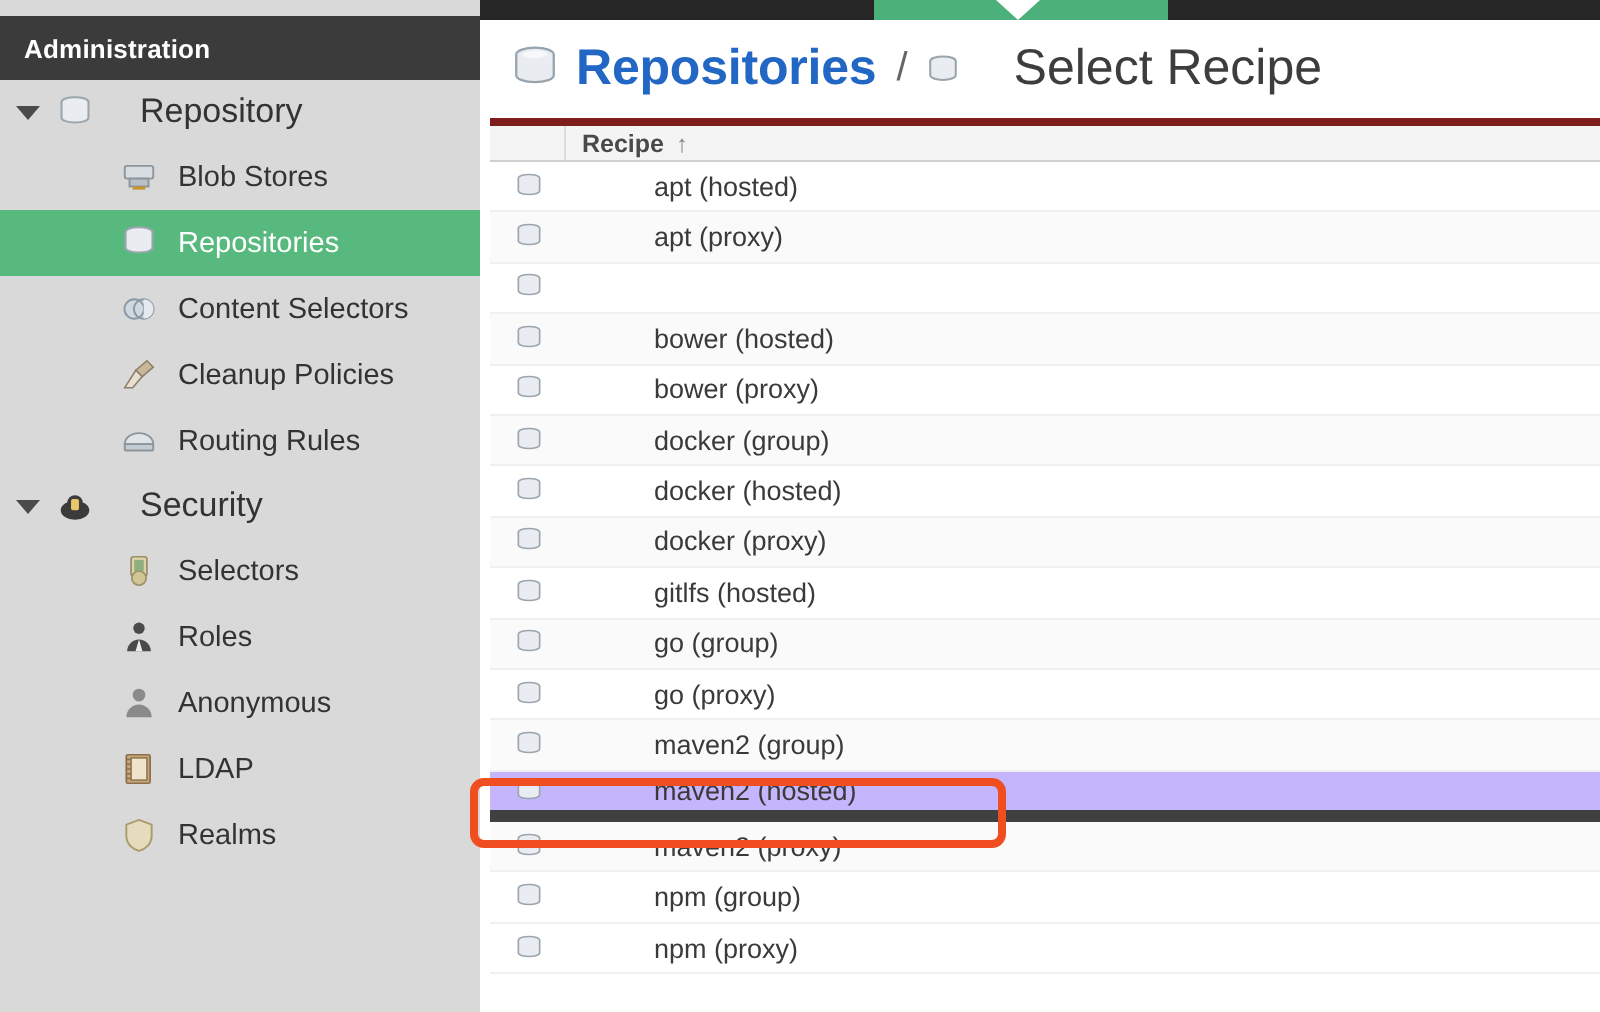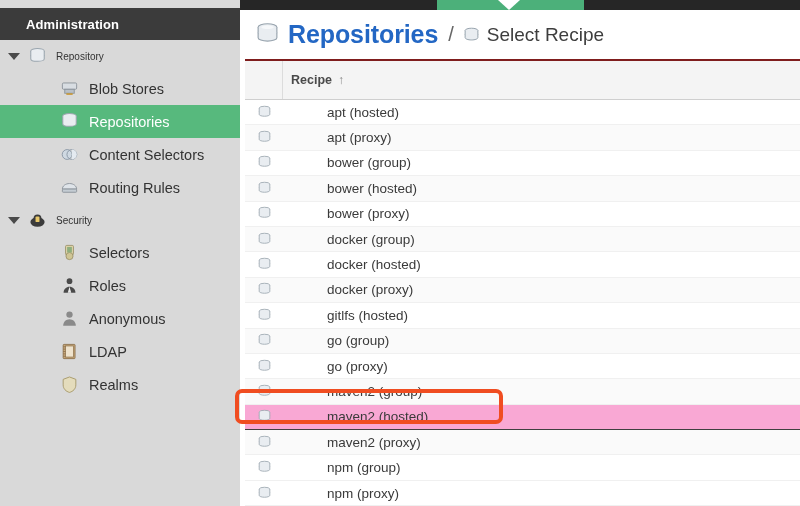--- a/index.html
+++ b/index.html
@@ -15,57 +15,57 @@
   .topstrip{position:absolute;left:0;top:0;width:800px;height:10px;background:#262626;}
   .topstrip-tab{position:absolute;left:437px;top:0;width:147px;height:10px;background:#4cb07a;}
   .topstrip-caret{position:absolute;left:498px;top:0;width:0;height:0;
      border-left:11px solid transparent;border-right:11px solid transparent;
      border-top:10px solid #ffffff;}
 
   
   .sidebar{position:absolute;left:0;top:0;width:240px;height:506px;background:#d9d9d9;}
   .sidebar-title{position:absolute;left:0;top:8px;width:240px;height:32px;
      background:#3b3b3b;color:#ffffff;font-size:13px;font-weight:bold;
-     display:flex;align-items:center;padding-left:26px;box-sizing:border-box;
+     display:flex;align-items:center;padding-left:12px;box-sizing:border-box;
      letter-spacing:.1px;}
   .nav{position:absolute;left:0;top:40px;width:240px;}
 
   .nav-group{display:flex;align-items:center;height:32px;padding-left:8px;box-sizing:border-box;}
   .nav-group .caret{width:0;height:0;border-left:6px solid transparent;border-right:6px solid transparent;
      border-top:7px solid #4a4a4a;margin-right:8px;}
   .nav-group .gico{width:19px;height:19px;margin-right:9px;flex:none;display:block;}
-  .nav-group .glabel{font-size:10px;color:#333;}
+  .nav-group .glabel{font-size:17px;color:#333;margin-left:14px;}
 
   .nav-item{display:flex;align-items:center;height:33px;padding-left:60px;box-sizing:border-box;
      color:#333;font-size:14.5px;}
   .nav-item .iico{width:19px;height:19px;margin-right:10px;flex:none;display:block;}
   .nav-item.active{background:#57b97d;color:#ffffff;}
 
   
   .content{position:absolute;left:245px;top:10px;width:555px;height:496px;background:#ffffff;}
 
   .crumbbar{position:relative;height:49px;background:#ffffff;display:flex;align-items:center;padding-left:10px;box-sizing:border-box;}
   .crumb-icon{width:25px;height:25px;flex:none;display:block;margin-right:8px;}
   .crumb-main{font-size:25px;font-weight:bold;color:#2367c4;letter-spacing:-.1px;}
   .crumb-sep{font-size:20px;color:#666;margin:0 9px 0 10px;}
   .crumb-icon2{width:17px;height:17px;flex:none;display:block;margin-right:7px;position:relative;top:1px;}
-  .crumb-sub{font-size:19px;color:#3d3d3d;}
-
-  .tablehead{display:flex;height:41px;background:#f4f4f4;
-     border-top:2px solid #7f1d1d;border-bottom:1px solid #cfcfcf;box-sizing:border-box;}
+  .crumb-sub{font-size:25px;color:#3d3d3d;margin-left:20px;}
+
+  .tablehead{display:flex;height:22px;background:#f4f4f4;
+     border-top:4px solid #7f1d1d;border-bottom:1px solid #cfcfcf;box-sizing:border-box;}
   .th-icon{width:38px;border-right:1px solid #dcdcdc;box-sizing:border-box;}
   .th-recipe{flex:1;display:flex;align-items:center;padding-left:8px;
      font-size:12.5px;font-weight:bold;color:#4a4a4a;}
   .sortarrow{margin-left:6px;font-size:12px;color:#8a8a8a;}
 
   .rows{position:relative;}
   .row{display:flex;align-items:center;height:25.4px;background:#ffffff;
        border-bottom:1px solid #f0f0f0;box-sizing:border-box;gap:36px;}
   .row.alt{background:#fafafa;}
-  .row.selected{background:#f9a8d4;border-bottom:1px solid #404040;}
+  .row.selected{background:#c4b5fd;border-bottom:6px solid #404040;}
   .row .cell-icon{width:38px;display:flex;align-items:center;justify-content:center;flex:none;}
   .row .dbico{width:15px;height:15px;display:block;}
   .row .cell-name{flex:1;padding-left:8px;font-size:13.5px;color:#3a3a3a;}
 
   
   .annot{position:absolute;left:235px;top:389px;width:268px;height:35px;
      border:4px solid #f04d21;border-radius:7px;box-sizing:border-box;pointer-events:none;}
 </style>
 </head>
 <body>
@@ -105,20 +105,27 @@
           </svg>
           <span>Repositories</span>
         </div>
         <div class="nav-item">
           <svg xmlns="http://www.w3.org/2000/svg" viewBox="0 0 24 24" class="iico">
             <circle cx="9" cy="12" r="6.2" fill="#cfd9e2" stroke="#8b98a5" stroke-width="1.2"></circle>
             <circle cx="15" cy="12" r="6.2" fill="none" stroke="#8b98a5" stroke-width="1.2"></circle>
             <path d="M15 5.8a6.2 6.2 0 010 12.4z" fill="#e4eaf0"></path>
           </svg>
           <span>Content Selectors</span>
+        </div>
+        <div class="nav-item">
+          <svg xmlns="http://www.w3.org/2000/svg" viewBox="0 0 24 24" class="iico">
+            <path d="M17 3l4 4-7 6-4-4z" fill="#c9b79a" stroke="#8d7f69" stroke-width="1"></path>
+            <path d="M10 9l4 4-6 7H3z" fill="#e8e0d2" stroke="#8d7f69" stroke-width="1"></path>
+          </svg>
+          <span>Cleanup Policies</span>
         </div>
         <div class="nav-item">
           <svg xmlns="http://www.w3.org/2000/svg" viewBox="0 0 24 24" class="iico">
             <path d="M3 14c0-4 4-7 9-7s9 3 9 7z" fill="#dfe4e9" stroke="#8d959c" stroke-width="1.2"></path>
             <rect x="3" y="14" width="18" height="4" rx="1" fill="#c4ccd3" stroke="#8d959c" stroke-width="1.2"></rect>
           </svg>
           <span>Routing Rules</span>
         </div>
         <div class="nav-group">
           <span class="caret"></span>
@@ -218,21 +225,20 @@
           <span class="cell-name">apt (proxy)</span>
         </div>
         <div class="row">
           <span class="cell-icon">
             <svg xmlns="http://www.w3.org/2000/svg" viewBox="0 0 24 24" class="dbico">
               <ellipse cx="12" cy="5" rx="8.5" ry="3" fill="#e9edf1" stroke="#9aa5ae" stroke-width="1.3"></ellipse>
               <path d="M3.5 5v5c0 1.7 3.8 3 8.5 3s8.5-1.3 8.5-3V5" fill="#e9edf1" stroke="#9aa5ae" stroke-width="1.3"></path>
               <path d="M3.5 10v5c0 1.7 3.8 3 8.5 3s8.5-1.3 8.5-3v-5" fill="#e9edf1" stroke="#9aa5ae" stroke-width="1.3"></path>
             </svg>
           </span>
-          <span class="cell-name">bower (group)</span>
         </div>
         <div class="row alt">
           <span class="cell-icon">
             <svg xmlns="http://www.w3.org/2000/svg" viewBox="0 0 24 24" class="dbico">
               <ellipse cx="12" cy="5" rx="8.5" ry="3" fill="#e9edf1" stroke="#9aa5ae" stroke-width="1.3"></ellipse>
               <path d="M3.5 5v5c0 1.7 3.8 3 8.5 3s8.5-1.3 8.5-3V5" fill="#e9edf1" stroke="#9aa5ae" stroke-width="1.3"></path>
               <path d="M3.5 10v5c0 1.7 3.8 3 8.5 3s8.5-1.3 8.5-3v-5" fill="#e9edf1" stroke="#9aa5ae" stroke-width="1.3"></path>
             </svg>
           </span>
           <span class="cell-name">bower (hosted)</span>

